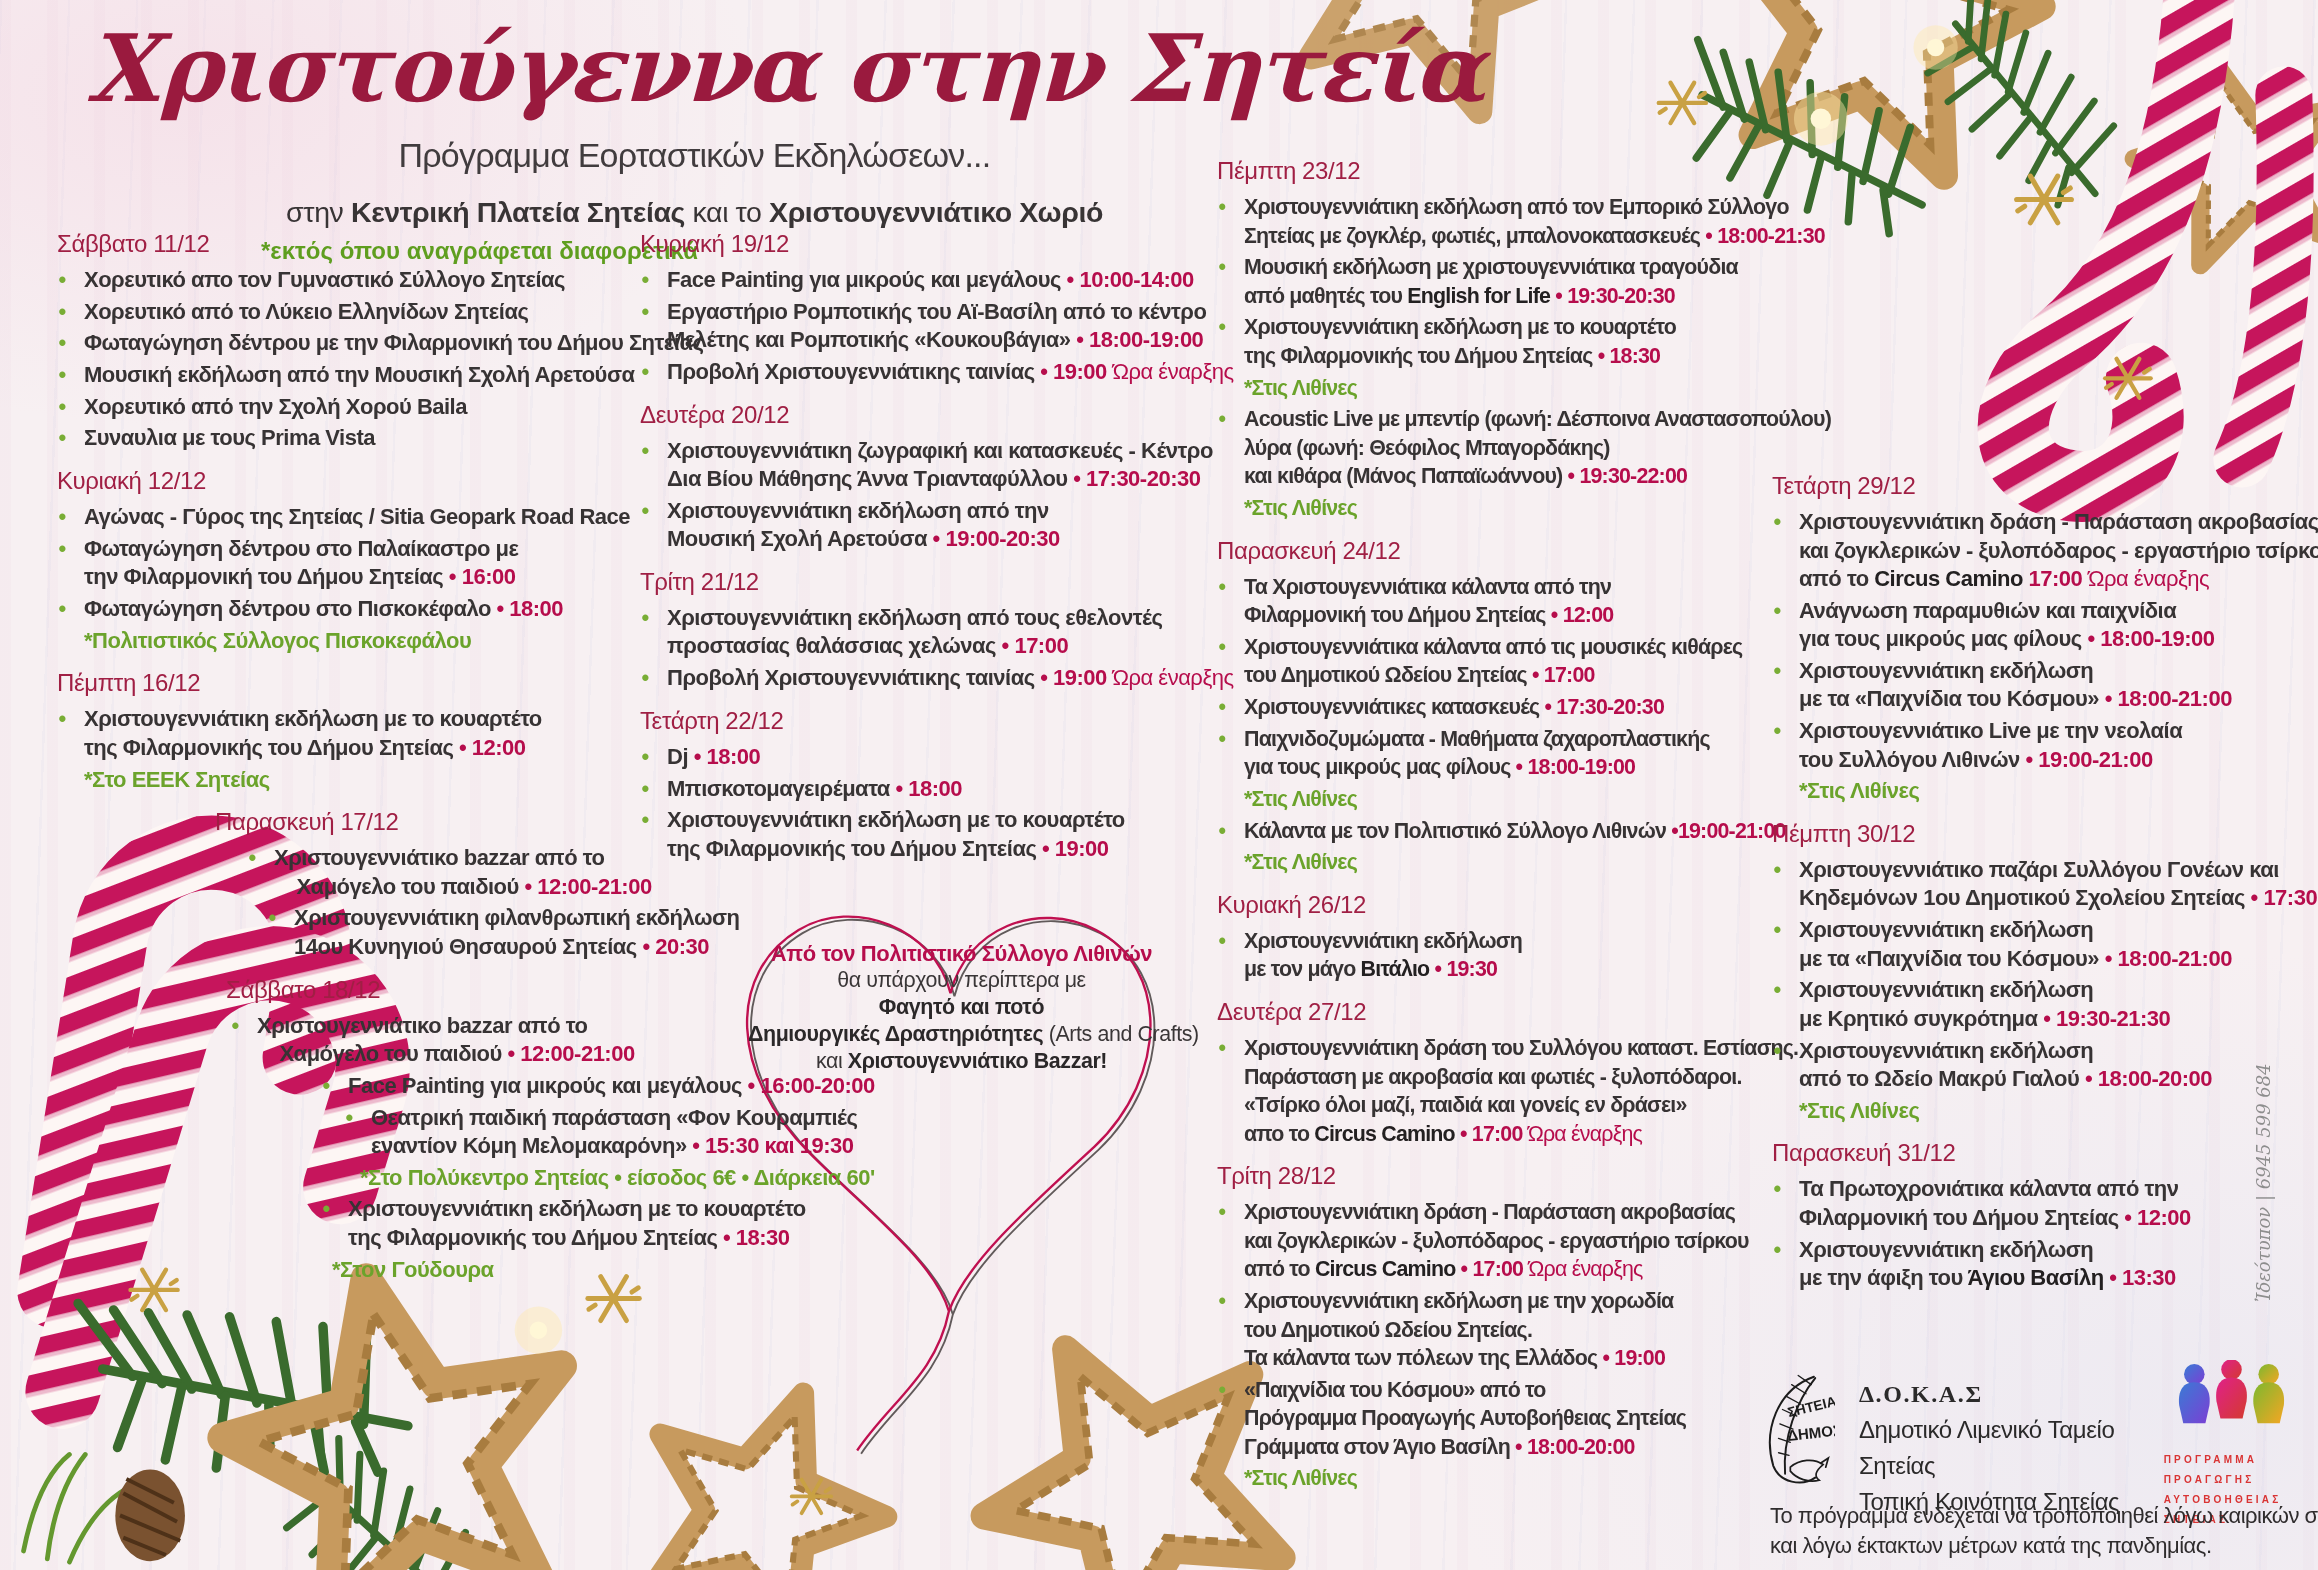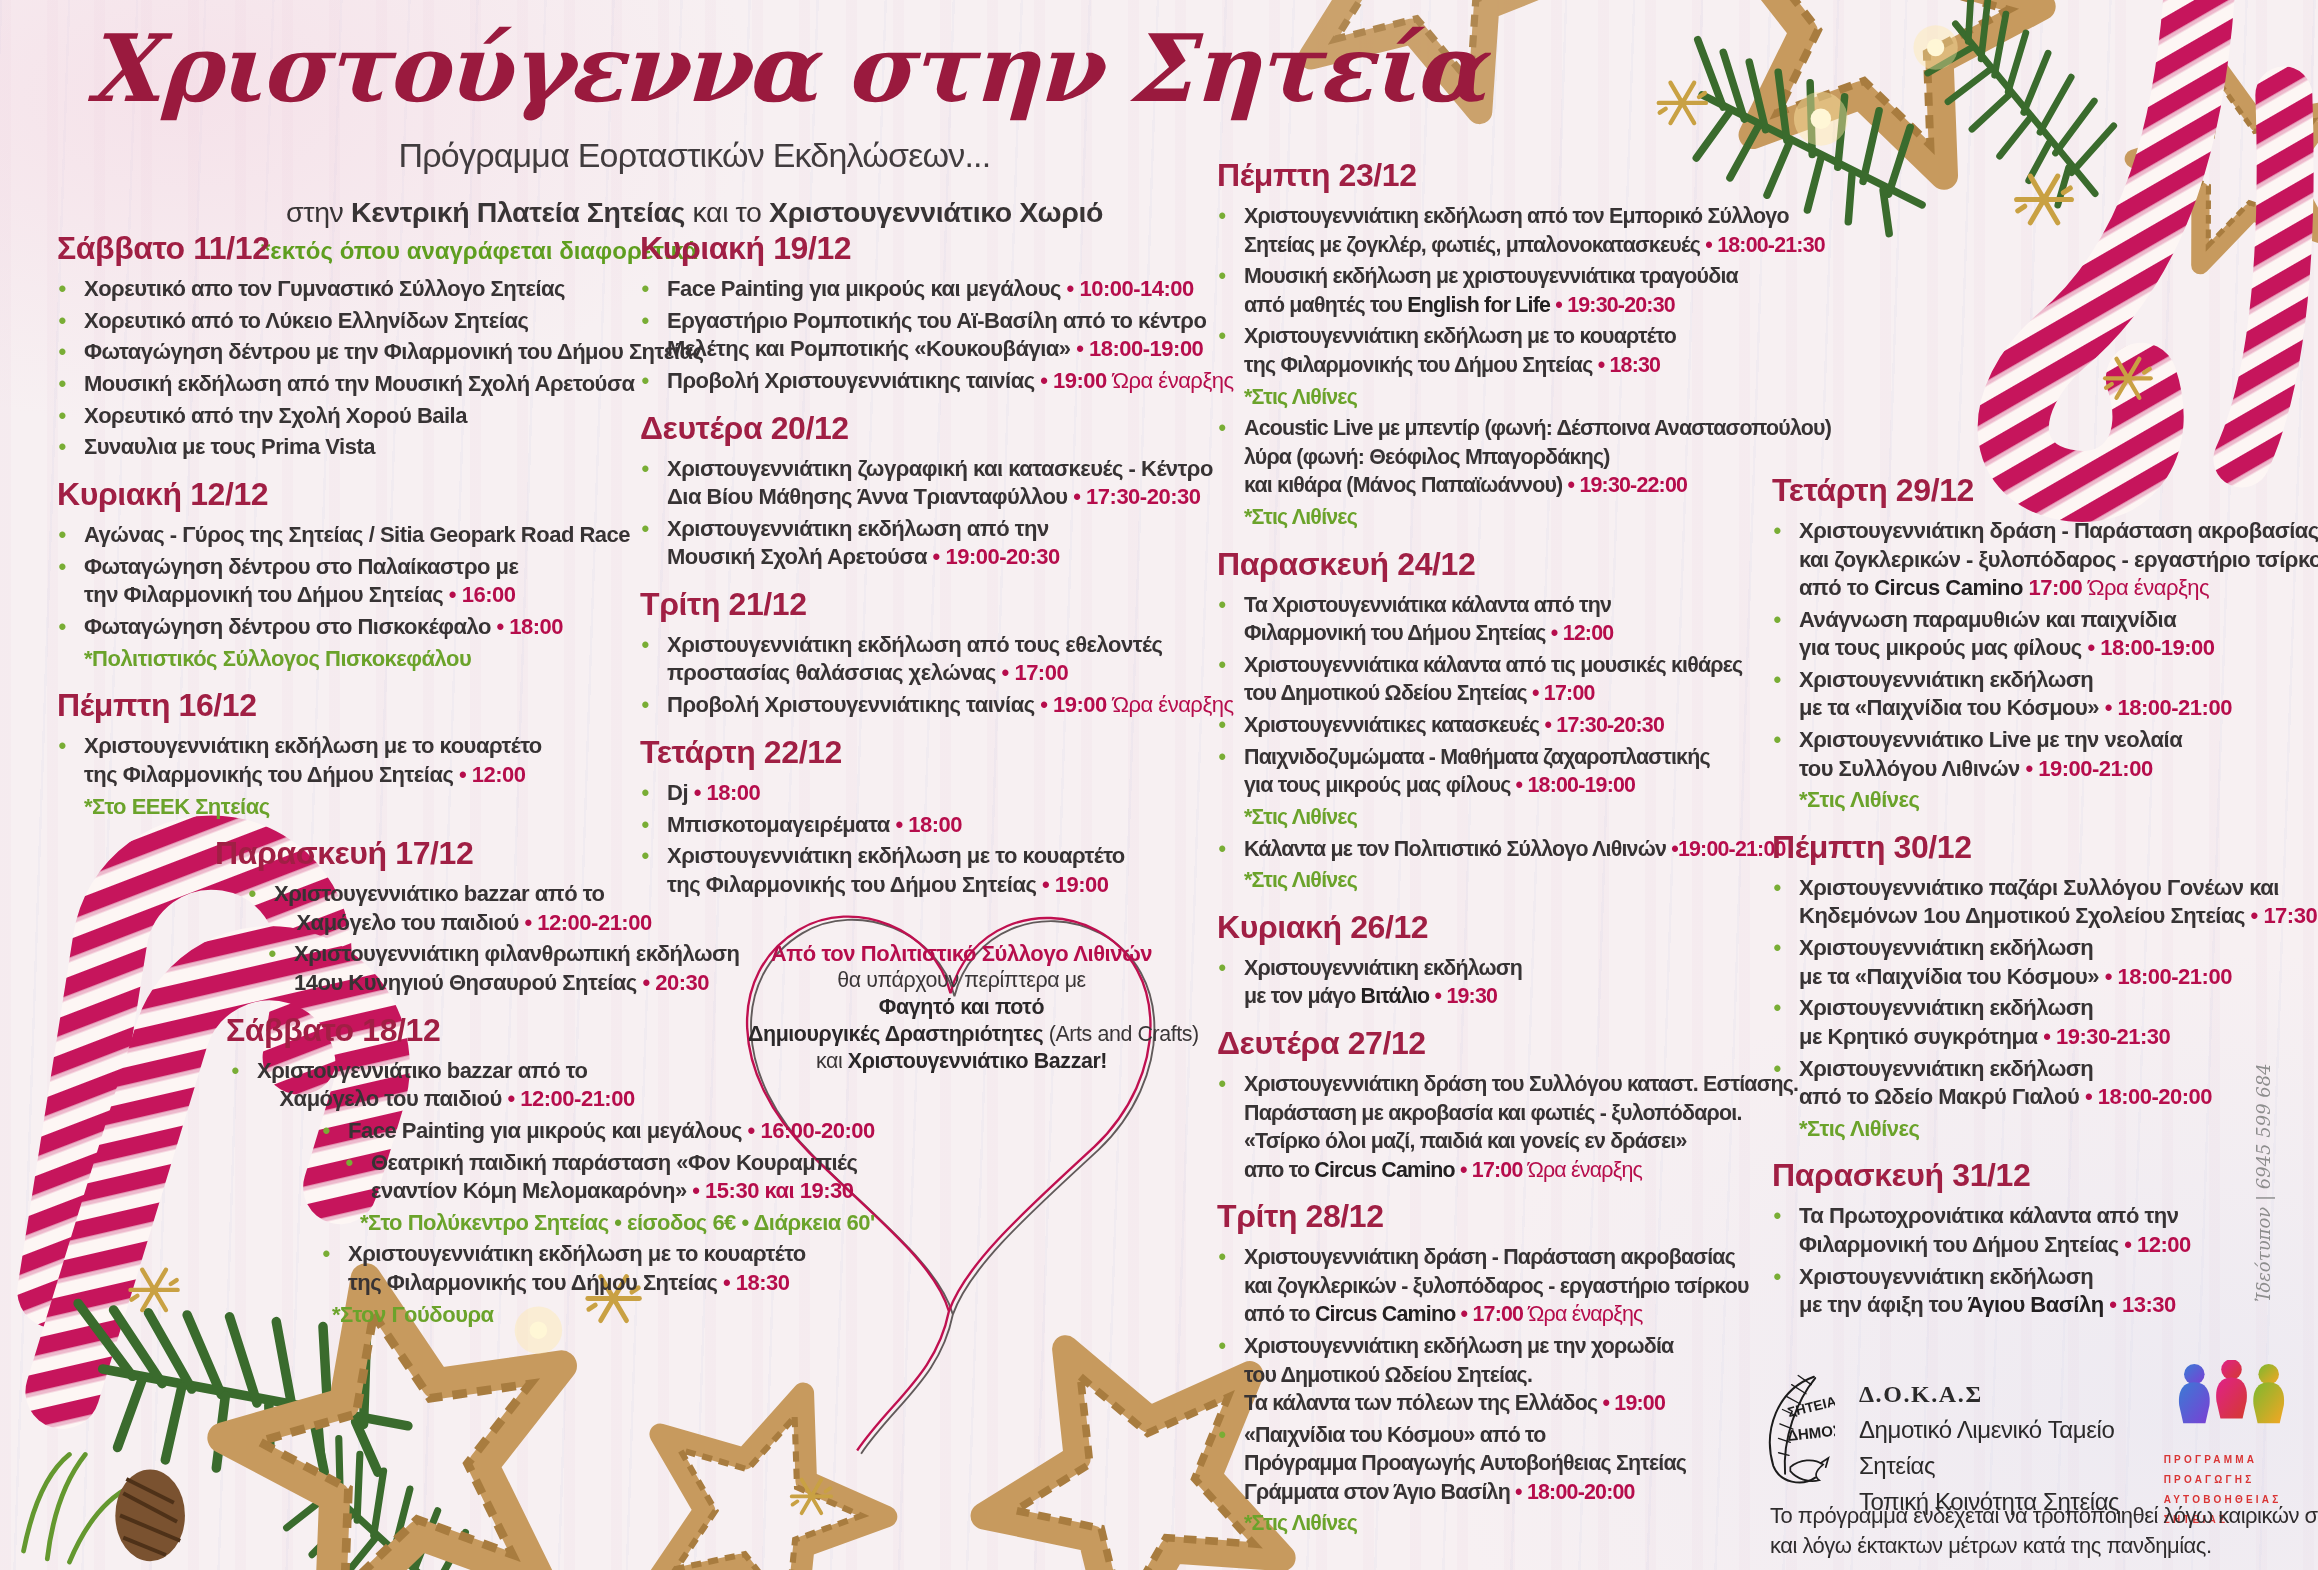--- a/index.html
+++ b/index.html
@@ -24,21 +24,21 @@
   .sub2 b{font-weight:700;}
   .subnote{font-size:24px;font-weight:700;color:#5f9e1f;margin-top:8px;text-align:left;}
 
   
   .col{position:absolute;z-index:3;}
   .col-1{left:57px;top:230px;width:566px;}
   .col-2{left:640px;top:230px;width:554px;}
   .col-3{left:1217px;top:157px;width:594px;}
   .col-4{left:1772px;top:472px;width:546px;}
   .section{margin-bottom:14.2px;}
-  .date{font-size:32px;font-weight:700;color:#a01f44;letter-spacing:-0.4px;margin-bottom:8px;white-space:pre;}
+  .date{font-size:24px;font-weight:400;color:#a01f44;letter-spacing:-0.4px;margin-bottom:8px;white-space:pre;}
   .item{position:relative;font-size:22px;font-weight:700;color:#373334;line-height:28.5px;
     letter-spacing:-0.5px;padding-left:27px;margin-bottom:3.2px;white-space:pre;}
   .col-3 .item{font-size:21.4px;letter-spacing:-0.8px;}
   .item .bullet{position:absolute;left:1.6px;top:0;color:#79ad35;}
   .item.note{padding-left:0;margin-left:27px;color:#6ba32b;}
   .run-time{color:#b60d4c;}
   .run-timealt{color:#b60d4c;font-weight:400;}
   .run-strong{color:#232021;}
   .run-green{color:#6ba32b;}
 

